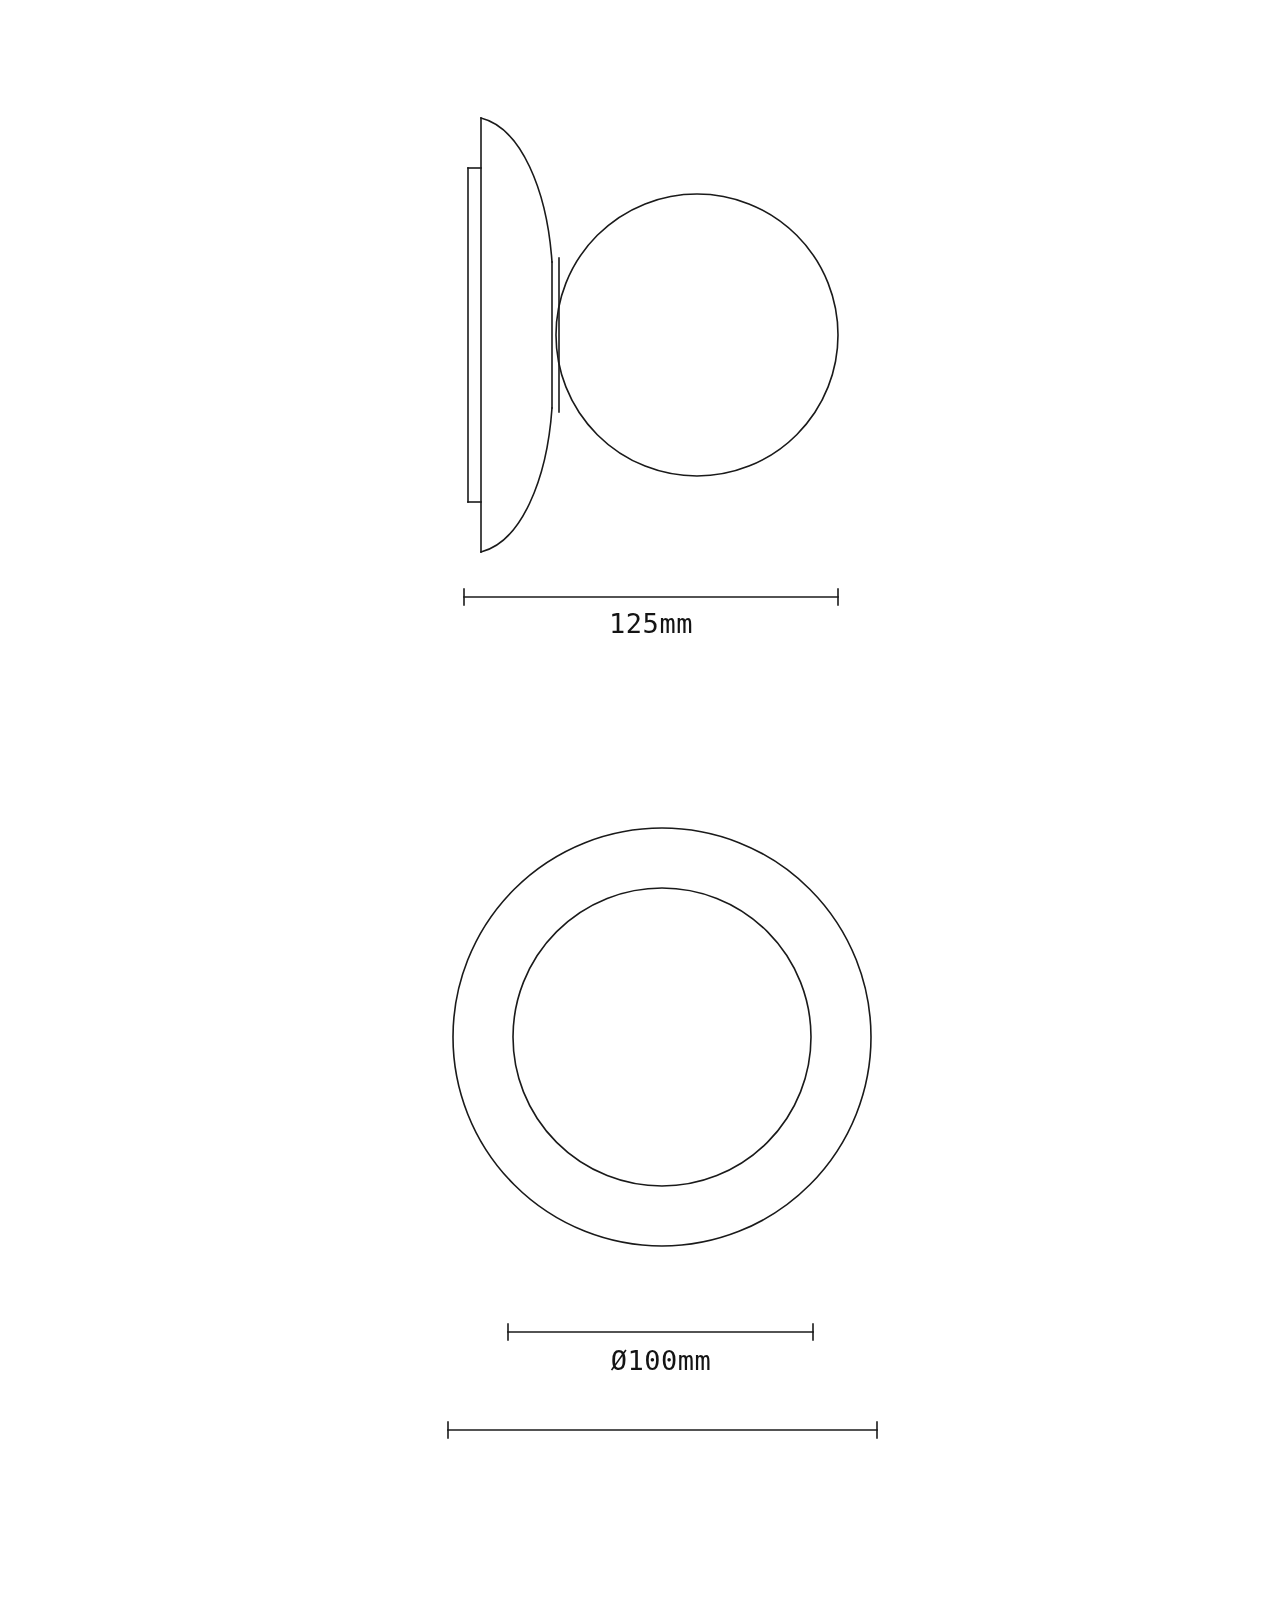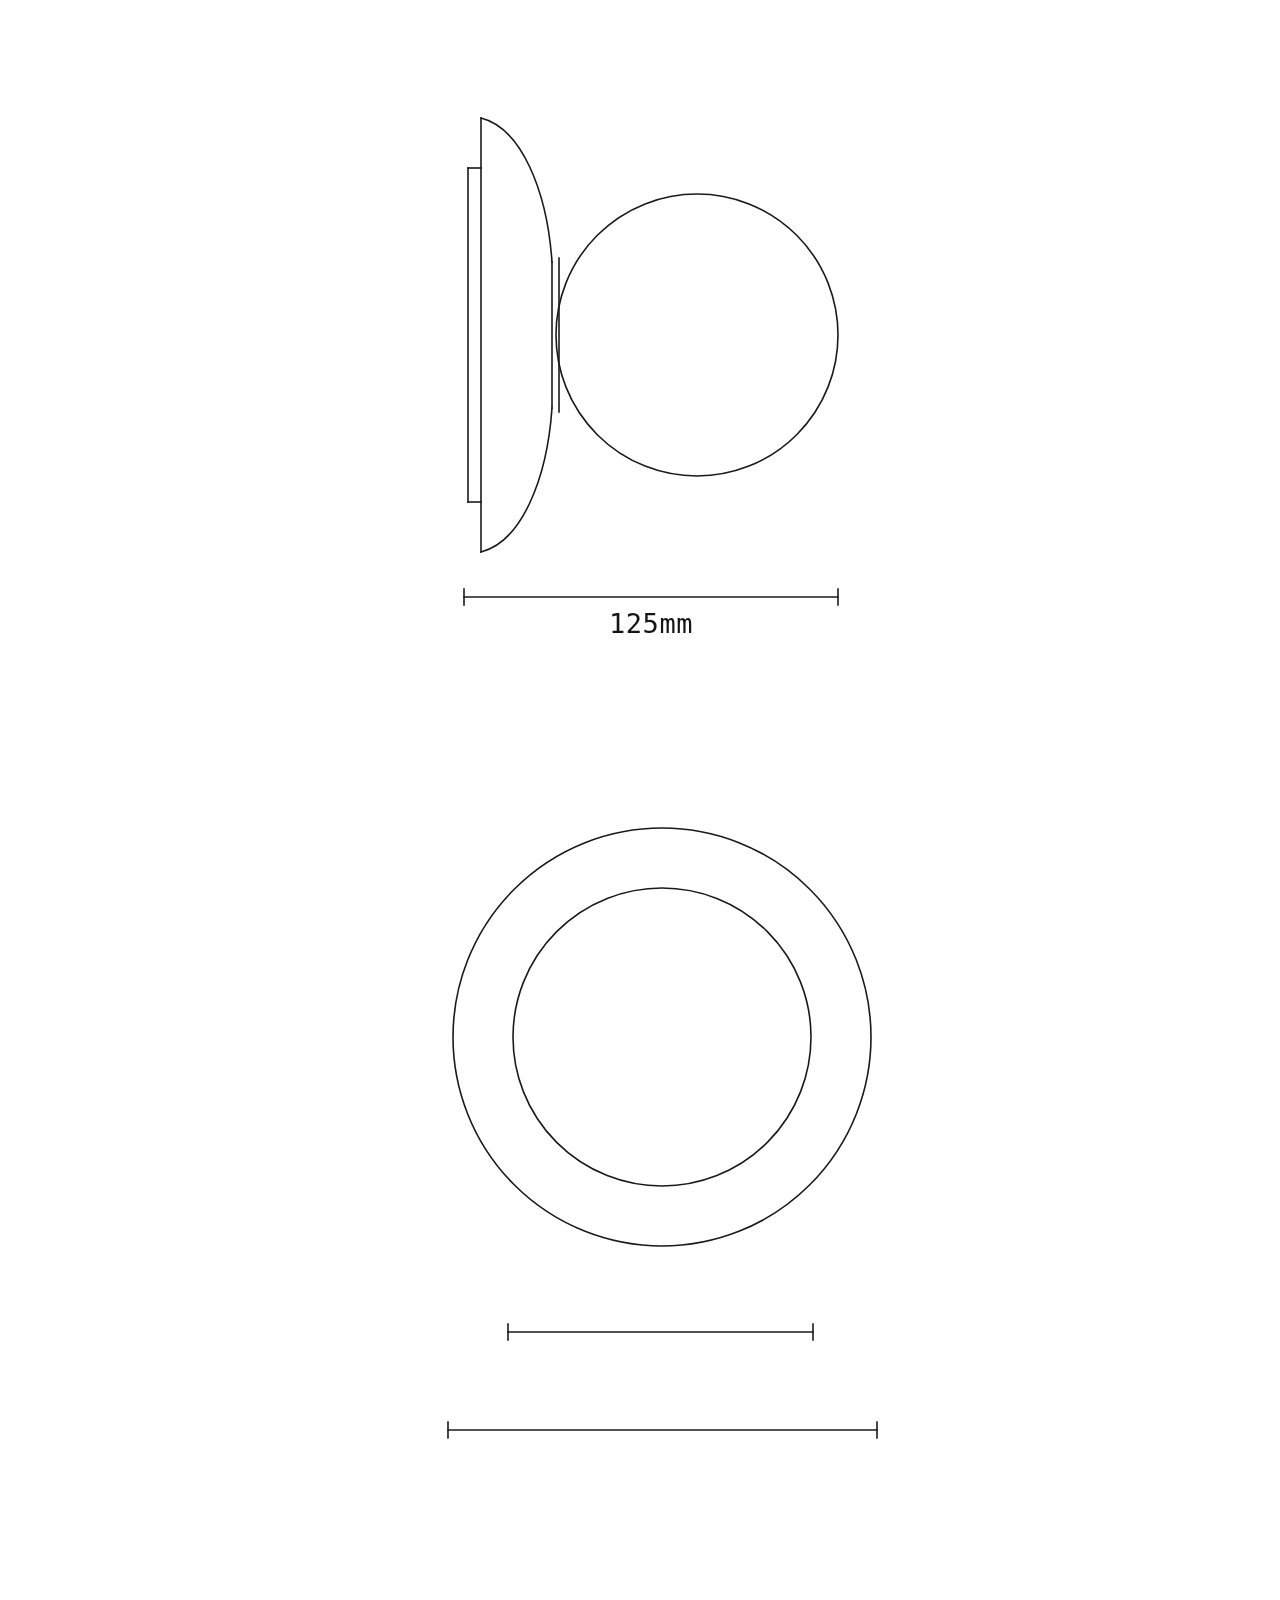--- a/index.html
+++ b/index.html
@@ -102,15 +102,16 @@
           <line x1="427" y1="1422" x2="427" y2="1438"></line>
           <line x1="856" y1="1422" x2="856" y2="1438"></line>
         </g>
       </g>
 
     </g>
   </svg>
 
   <div class="dim-label" id="label-side-width">125mm</div>
 
+  <div class="dim-label" id="label-inner-dia">Ø100mm</div>
 
 
 </div>
 
 </body></html>

